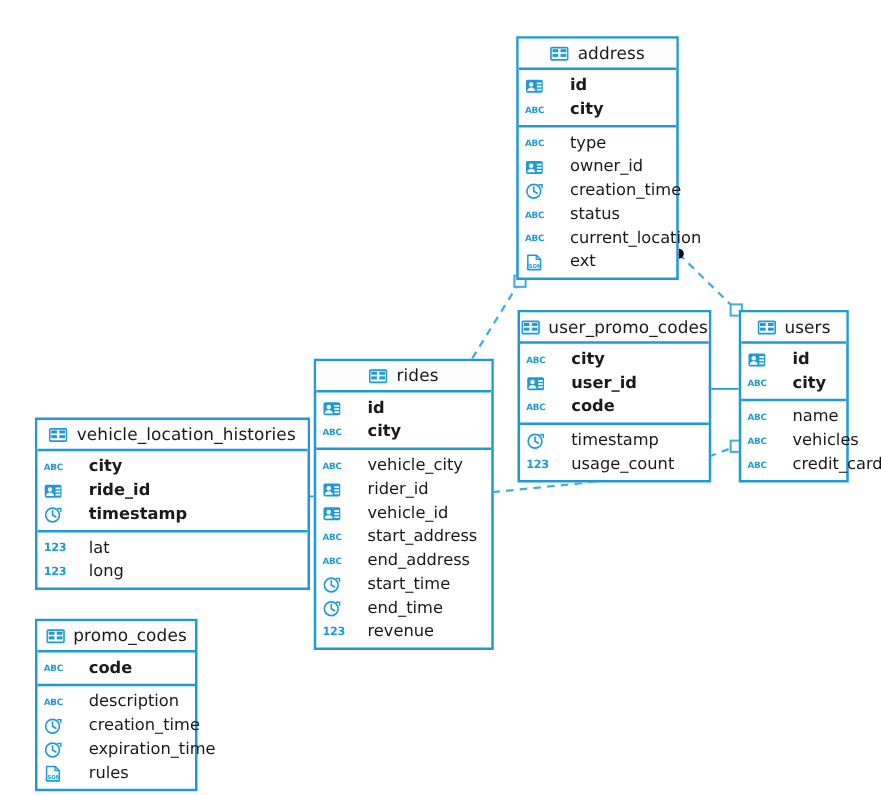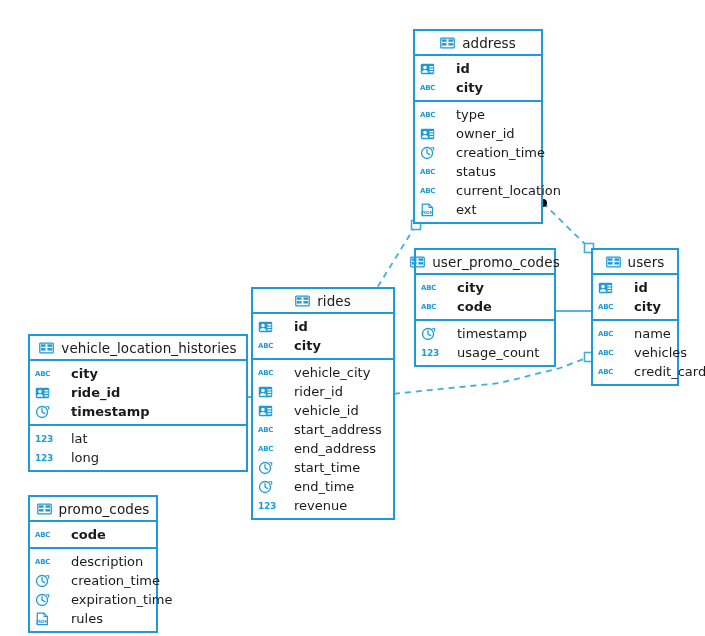--- a/index.html
+++ b/index.html
@@ -226,39 +226,52 @@
               <svg width="15" height="14" viewBox="0 0 16 15">
                 <path d="M2.4 1.2 L9.6 1.2 L13.3 4.9 L13.3 13.6 L2.4 13.6 Z" fill="none" stroke="#1f9ad6" stroke-width="1.3" stroke-linejoin="round"></path>
                 <path d="M9.6 1.2 L9.6 4.9 L13.3 4.9" fill="none" stroke="#1f9ad6" stroke-width="1.1"></path>
                 <text x="7.8" y="12.2" text-anchor="middle" font-family="&quot;DejaVu Sans&quot;, sans-serif" font-size="4.6" font-weight="bold" fill="#1f9ad6">JSON</text>
               </svg>
             </span>
             <span class="field-label">ext</span>
           </div>
         </div>
       </div>
-      <div class="entity" style="left: 414px; top: 248px; width: 142px;">
+      <div class="entity" style="left: 414px; top: 248px; width: 155px;">
         <div class="entity-header">
           <span class="ico">
             <svg width="15" height="14" viewBox="0 0 16 15">
               <rect x="0.8" y="2.2" width="14.4" height="10.6" rx="1" fill="none" stroke="#1f9ad6" stroke-width="1.4"></rect>
               <rect x="2.1" y="3.6" width="4.9" height="2.6" fill="#1f9ad6"></rect>
               <rect x="9" y="3.6" width="4.9" height="2.6" fill="#1f9ad6"></rect>
               <rect x="2.1" y="7.6" width="4.9" height="2.6" fill="#1f9ad6"></rect>
               <rect x="9" y="7.6" width="4.9" height="2.6" fill="#1f9ad6"></rect>
             </svg>
           </span>
           <span class="entity-title">user_promo_codes</span>
         </div>
         <div class="section keys">
           <div class="field key">
             <span class="ico">
               <span class="abc-txt">ABC</span>
             </span>
             <span class="field-label">city</span>
+          </div>
+          <div class="field key">
+            <span class="ico">
+              <svg width="15" height="14" viewBox="0 0 16 15">
+                <rect x="0.8" y="2" width="14.4" height="11" rx="1.4" fill="#1f9ad6"></rect>
+                <circle cx="5.3" cy="6" r="1.9" fill="#ffffff"></circle>
+                <path d="M1.9 11.6c0-2.0 1.6-3.1 3.4-3.1s3.4 1.1 3.4 3.1z" fill="#ffffff"></path>
+                <rect x="10.1" y="4.3" width="4.1" height="1.5" fill="#ffffff"></rect>
+                <rect x="10.1" y="7" width="4.1" height="1.5" fill="#ffffff"></rect>
+                <rect x="10.1" y="9.7" width="4.1" height="1.5" fill="#ffffff"></rect>
+              </svg>
+            </span>
+            <span class="field-label">user_id</span>
           </div>
           <div class="field key">
             <span class="ico">
               <span class="abc-txt">ABC</span>
             </span>
             <span class="field-label">code</span>
           </div>
         </div>
         <div class="section cols">
           <div class="field">

